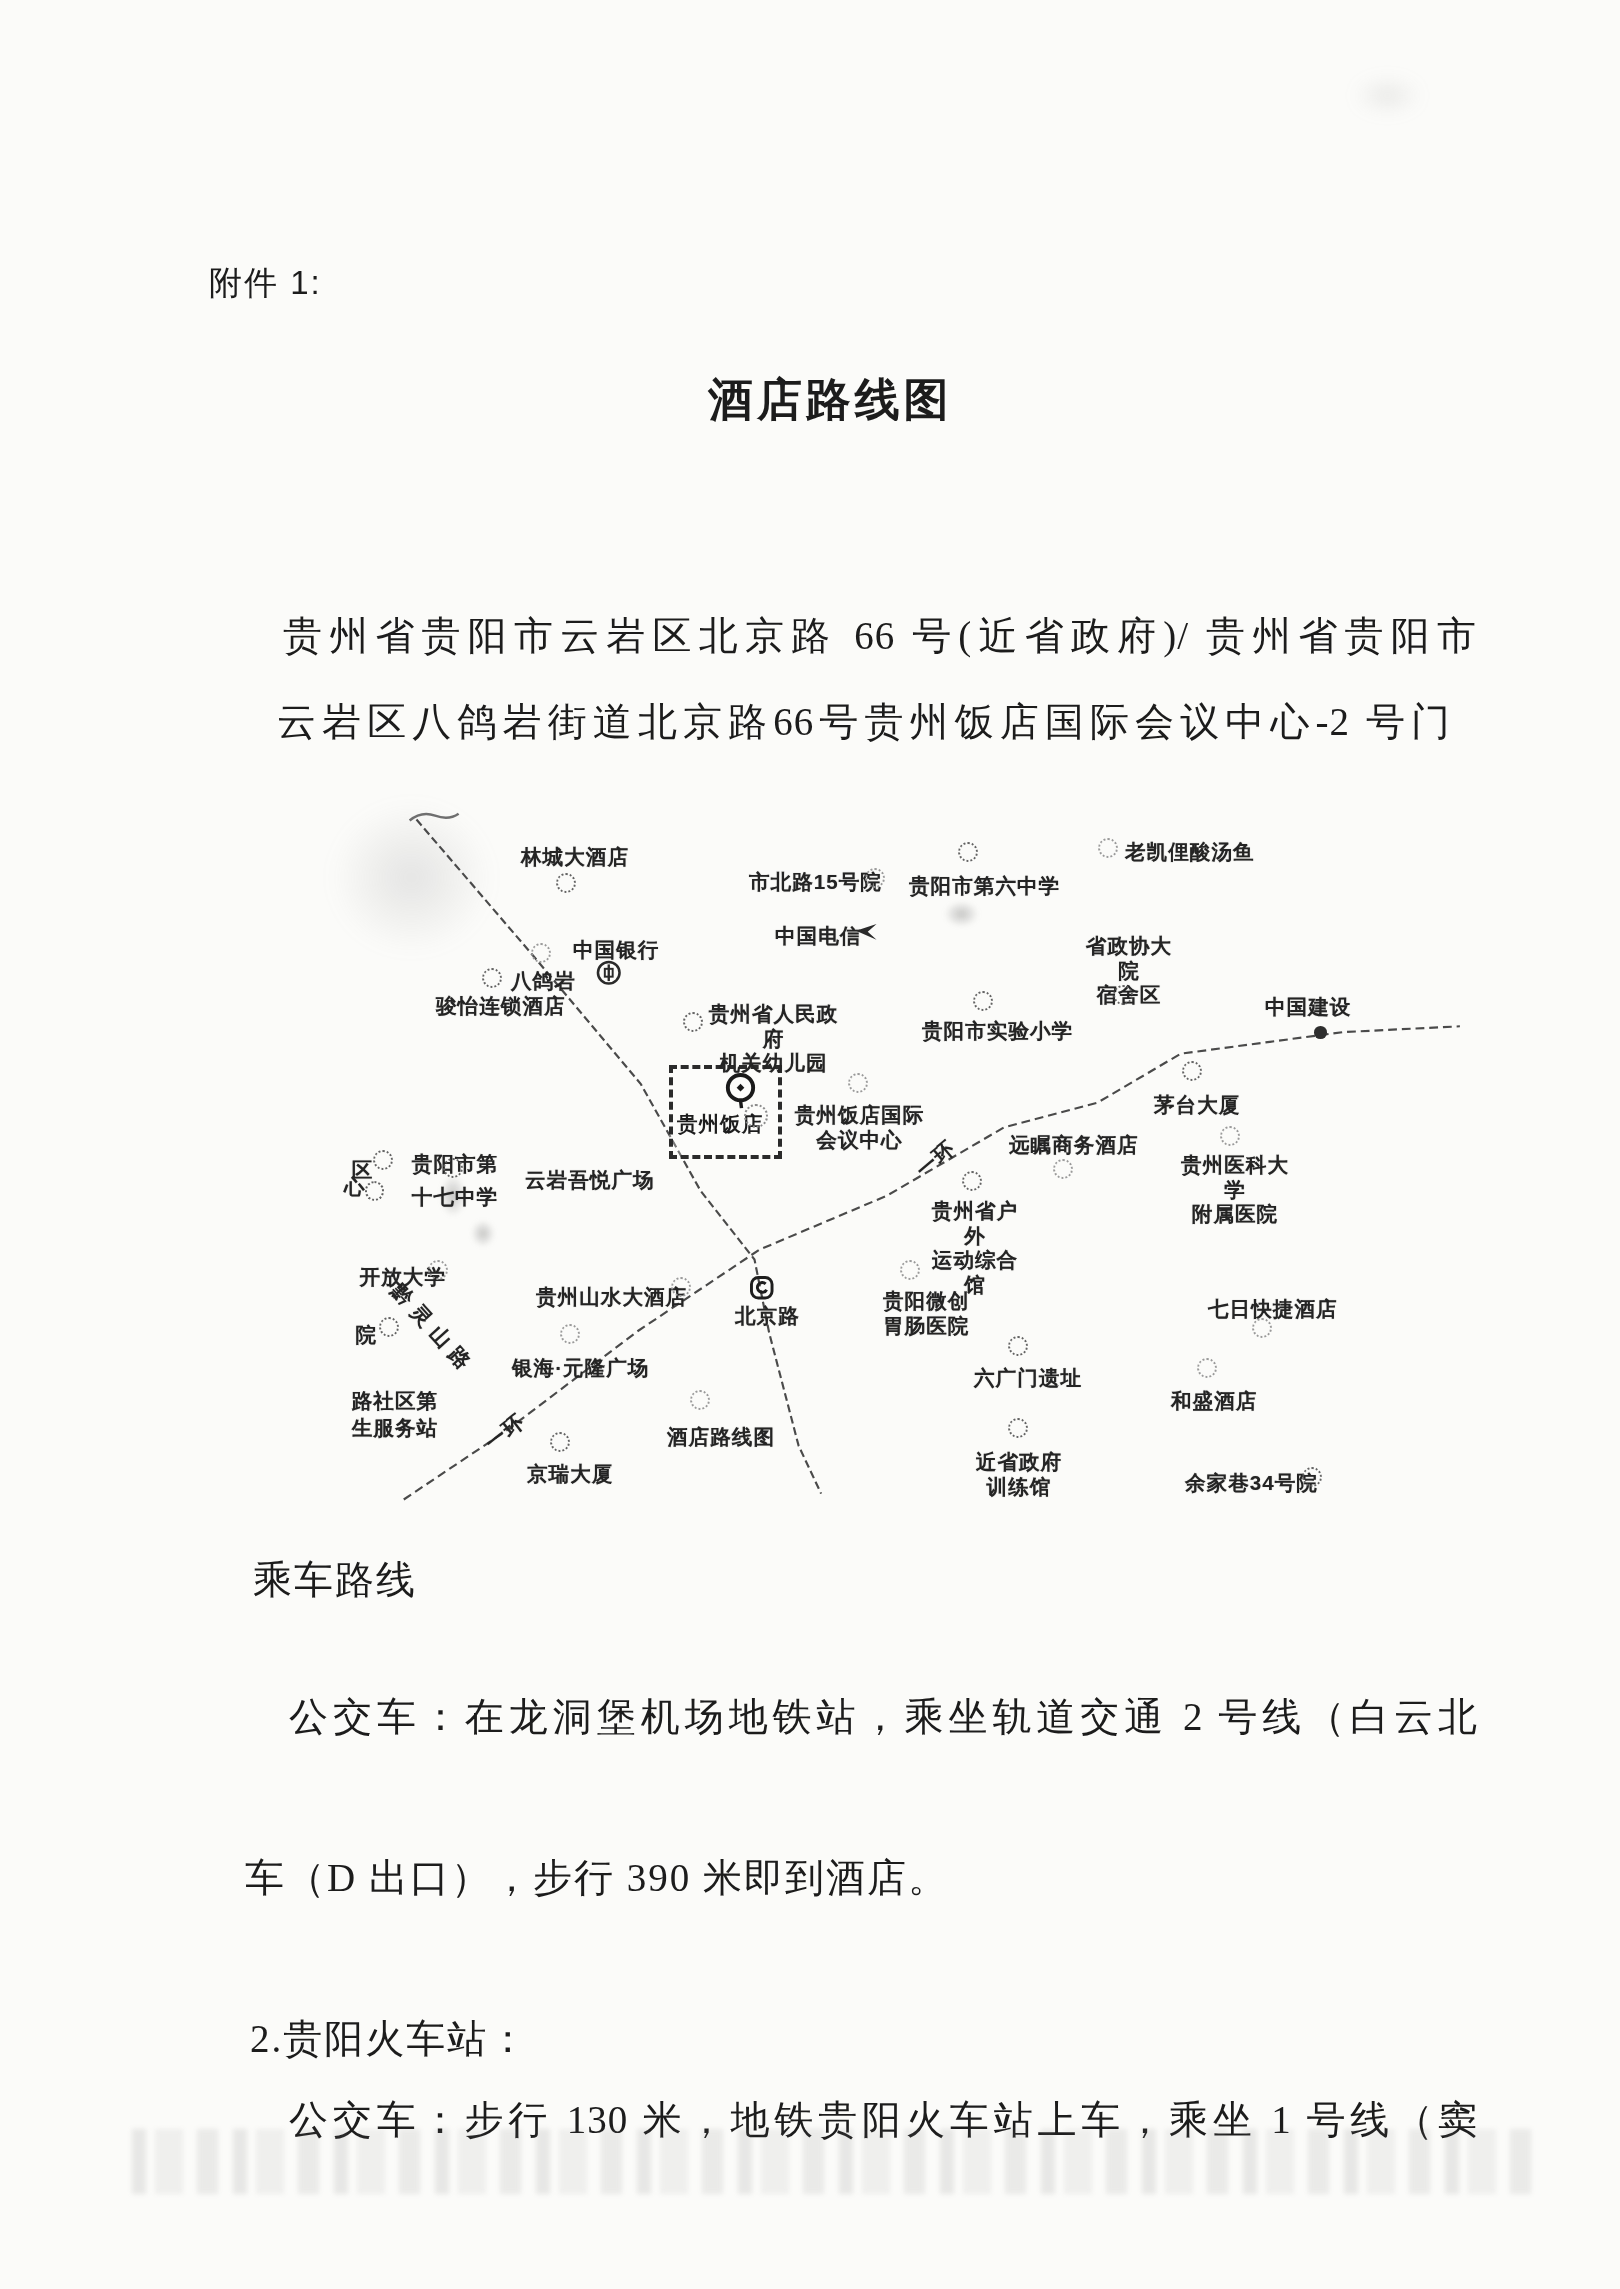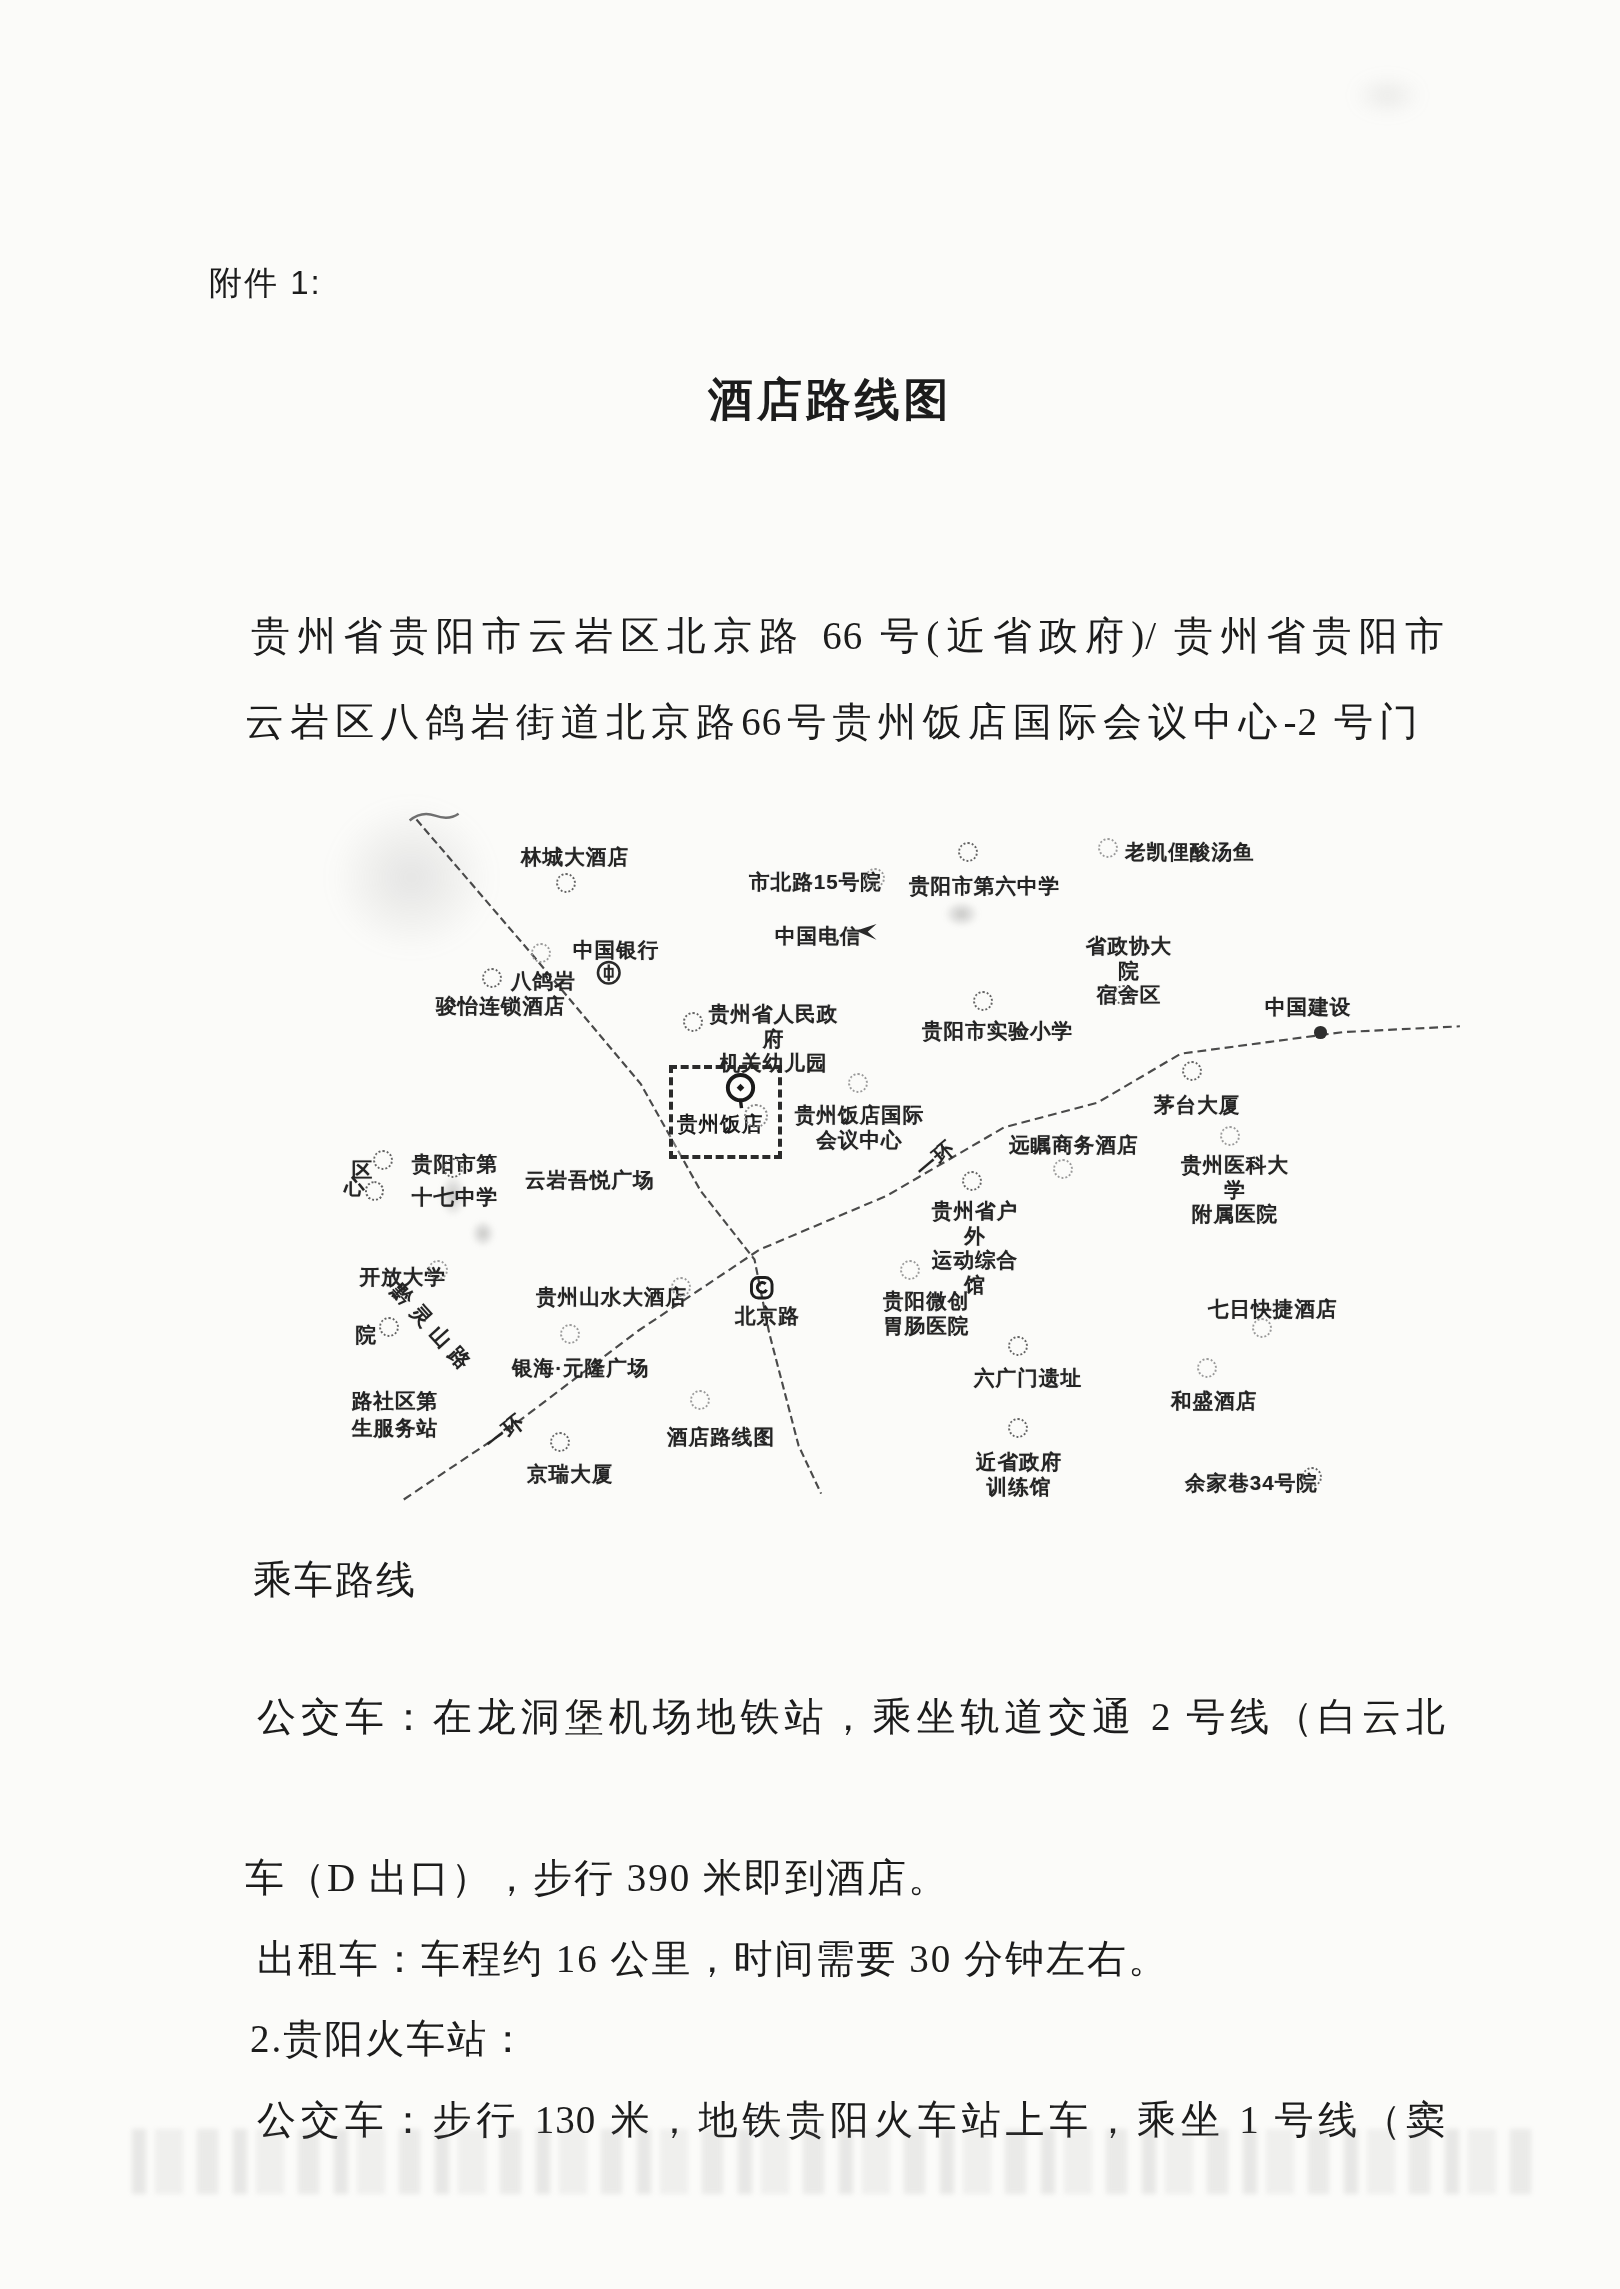--- a/index.html
+++ b/index.html
@@ -4,21 +4,21 @@
 <style>
   html,body{margin:0;padding:0;background:#e8e8e6;}
   .page{position:relative;width:1620px;height:2290px;margin:0 auto;background:#fbfbf9;overflow:hidden;
         font-family:"Liberation Serif",serif;color:#1c1c1c;}
   
   .abs{position:absolute;white-space:nowrap;}
   .attach{font-family:"Liberation Sans",sans-serif;font-size:33px;font-weight:500;letter-spacing:2px;}
   .title{font-family:"Liberation Sans",sans-serif;font-size:45px;font-weight:700;letter-spacing:3.9px;}
   .subtitle{font-size:38px;letter-spacing:2px;}
   .bodyline{font-size:39px;letter-spacing:2px;line-height:47px;}
-  .just{white-space:normal;text-align:justify;text-align-last:justify;letter-spacing:1px;}
+  .just{white-space:normal;text-align:justify;text-align-last:justify;letter-spacing:1px;margin-left:32px;}
   
   #map{position:absolute;left:338px;top:799px;width:1122px;height:725px;}
   #map svg.roads{position:absolute;left:0;top:0;}
   .ml{position:absolute;font-family:"Liberation Sans",sans-serif;font-size:20.6px;font-weight:700;
       color:#242424;white-space:nowrap;letter-spacing:1px;text-shadow:0 0 1px rgba(50,50,50,.4);}
   .c2{white-space:normal;text-align:center;line-height:24.5px;}
   .c2 span{display:block;}
   .c2l{white-space:normal;text-align:left;line-height:24.5px;}
   .c2l span{display:block;}
   .rot{transform-origin:center;}
@@ -216,21 +216,20 @@
     <i class="mc" style="left:670px;top:619px"></i>
 
     <div class="ml" style="left:847px;top:670px">余家巷34号院</div>
     <i class="mc" style="left:964px;top:668px"></i>
 
   </div>
 
   <div class="abs bodyline" style="left:253px;top:1556px">乘车路线</div>
   <div class="abs bodyline just" style="left:257px;top:1693px;width:1189px">公交车：在龙洞堡机场地铁站，乘坐轨道交通 2 号线（白云北</div>
   <div class="abs bodyline" style="left:245px;top:1854px">车（D 出口），步行 390 米即到酒店。</div>
-  <div class="abs bodyline" style="left:257px;top:1935px">出租车：车程约 16 公里，时间需要 30 分钟左右。</div>
   <div class="abs bodyline" style="left:250px;top:2015px">2.贵阳火车站：</div>
   <div class="abs bodyline just" style="left:257px;top:2096px;width:1189px">公交车：步行 130 米，地铁贵阳火车站上车，乘坐 1 号线（窦</div>
 
   <div class="bleed"></div>
   <div class="wash" style="left:1353px;top:78px;width:69px;height:35px"></div>
 
 </div>
 
 
 </body></html>

